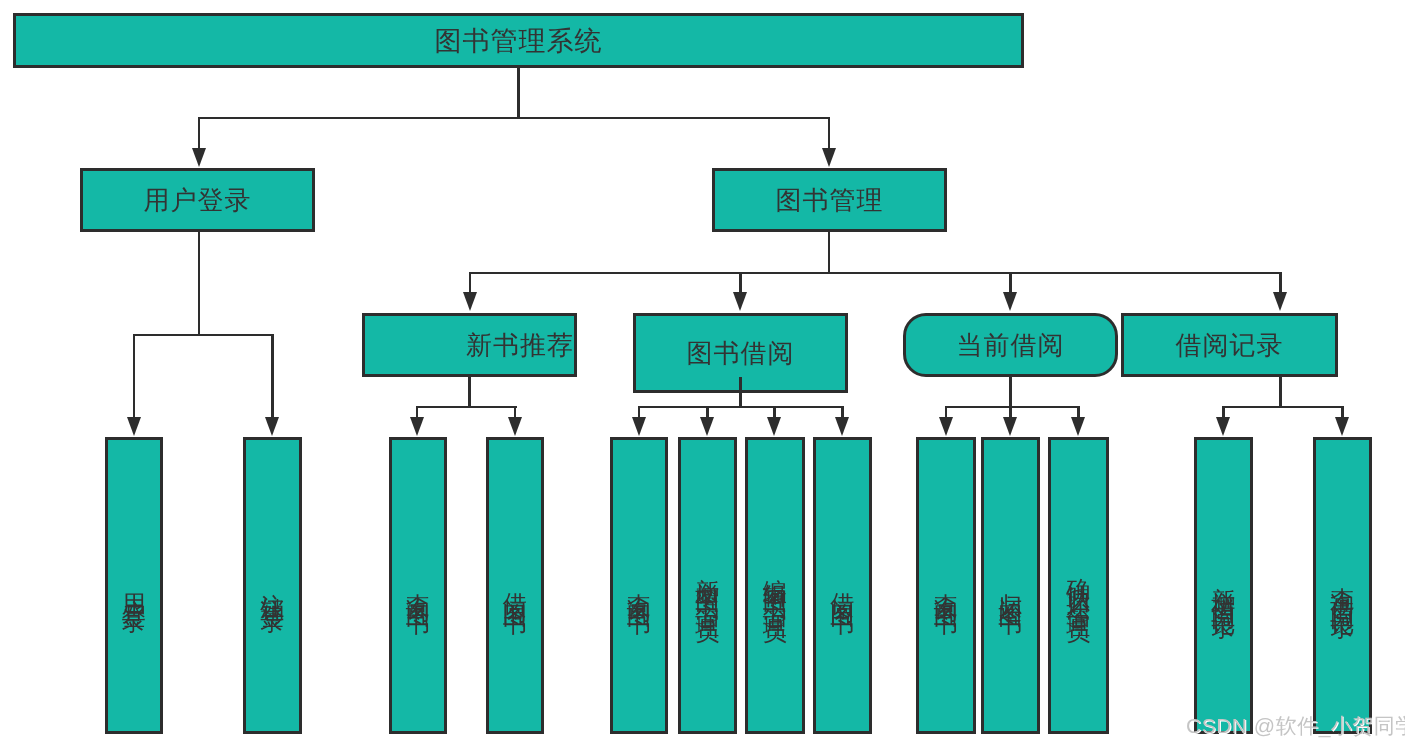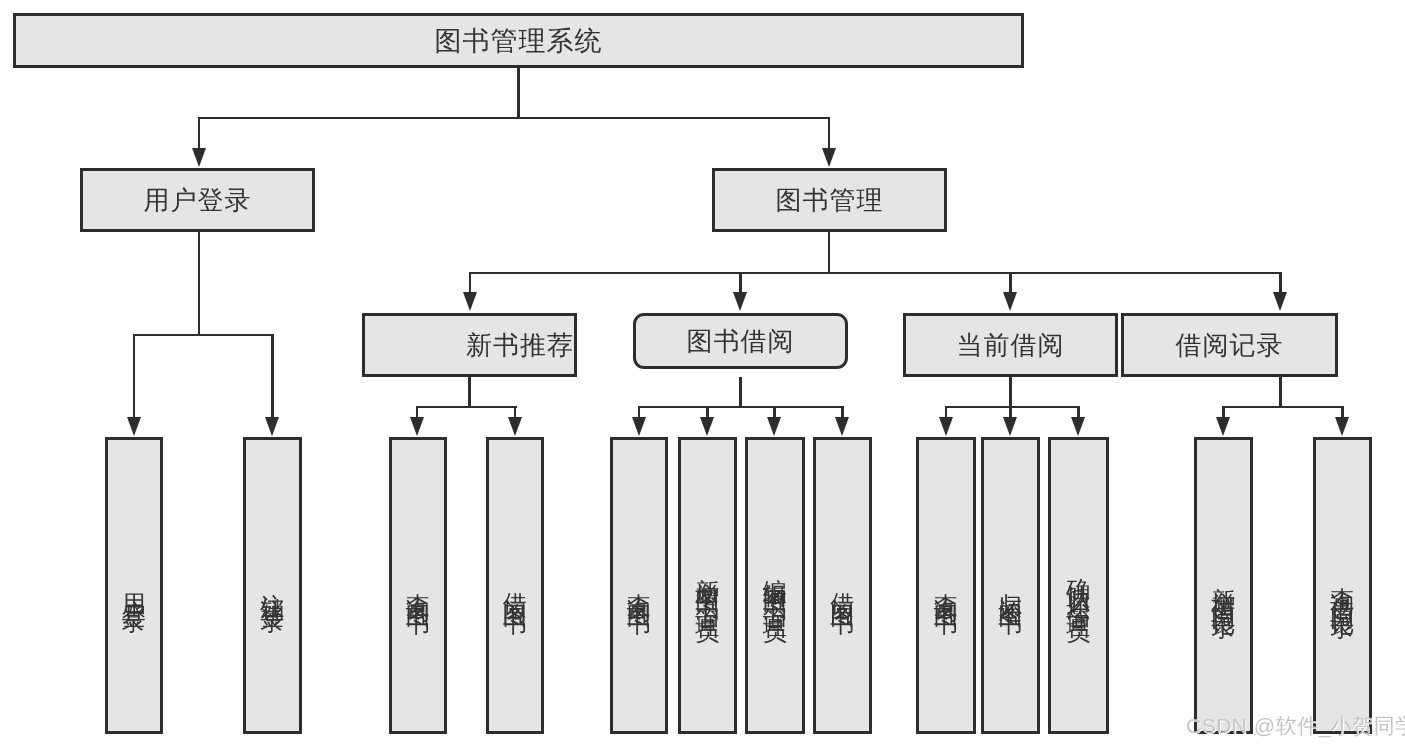--- a/index.html
+++ b/index.html
@@ -13,21 +13,21 @@
     width:1405px;height:747px;
     background:var(--background);
     font-family:"Liberation Sans", sans-serif;
     overflow:hidden;
   }
   .stage{position:relative;width:1405px;height:747px;background:var(--background);}
   .box{
     position:absolute;
     box-sizing:border-box;
     border:3px solid var(--line);
-    background:#e5e5e5;
+    background:#14b8a6;
     display:flex;align-items:center;justify-content:center;
     color:var(--text);
   }
   .hlabel{font-size:26px;letter-spacing:1px;white-space:nowrap;}
   .root-label{font-size:27px;}
   .leaf span{
     display:block;
     writing-mode:vertical-rl;
     text-orientation:mixed;
     font-size:24px;
@@ -91,24 +91,24 @@
   <div class="vline" style="left:739.25px;top:272px;height:22px;"></div>
   <div class="arrow" style="left:733px;top:292px;"></div>
   <div class="vline" style="left:1009.25px;top:272px;height:22px;"></div>
   <div class="arrow" style="left:1003px;top:292px;"></div>
   <div class="vline" style="left:1279.25px;top:272px;height:22px;"></div>
   <div class="arrow" style="left:1273px;top:292px;"></div>
 
   <div class="box" style="left:362px;top:313px;width:215px;height:64px;justify-content:flex-end;">
     <span class="hlabel">新书推荐</span>
   </div>
-  <div class="box" style="left:633px;top:313px;width:215px;height:56px;border-radius:11px;">
+  <div class="box" style="left:633px;top:313px;width:215px;height:80px;">
     <span class="hlabel">图书借阅</span>
   </div>
-  <div class="box" style="left:903px;top:313px;width:215px;height:64px;">
+  <div class="box" style="left:903px;top:313px;width:215px;height:64px;border-radius:23px;">
     <span class="hlabel">当前借阅</span>
   </div>
   <div class="box" style="left:1121px;top:313px;width:217px;height:64px;">
     <span class="hlabel">借阅记录</span>
   </div>
 
   <div class="vline" style="left:468.25px;top:377px;height:31px;"></div>
   <div class="hline" style="left:415.75px;top:405.75px;width:101.5px;"></div>
   <div class="vline" style="left:415.75px;top:406px;height:13px;"></div>
   <div class="arrow" style="left:409.5px;top:417px;"></div>

